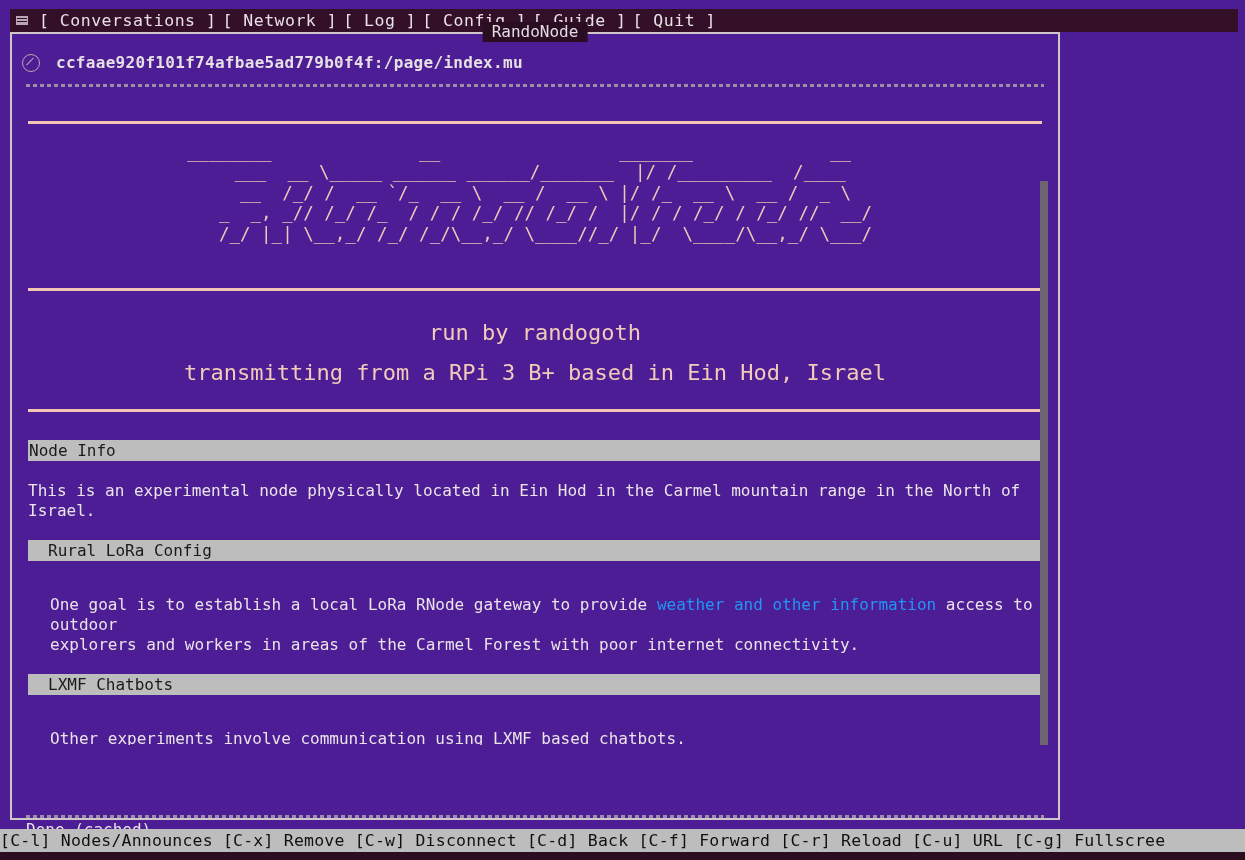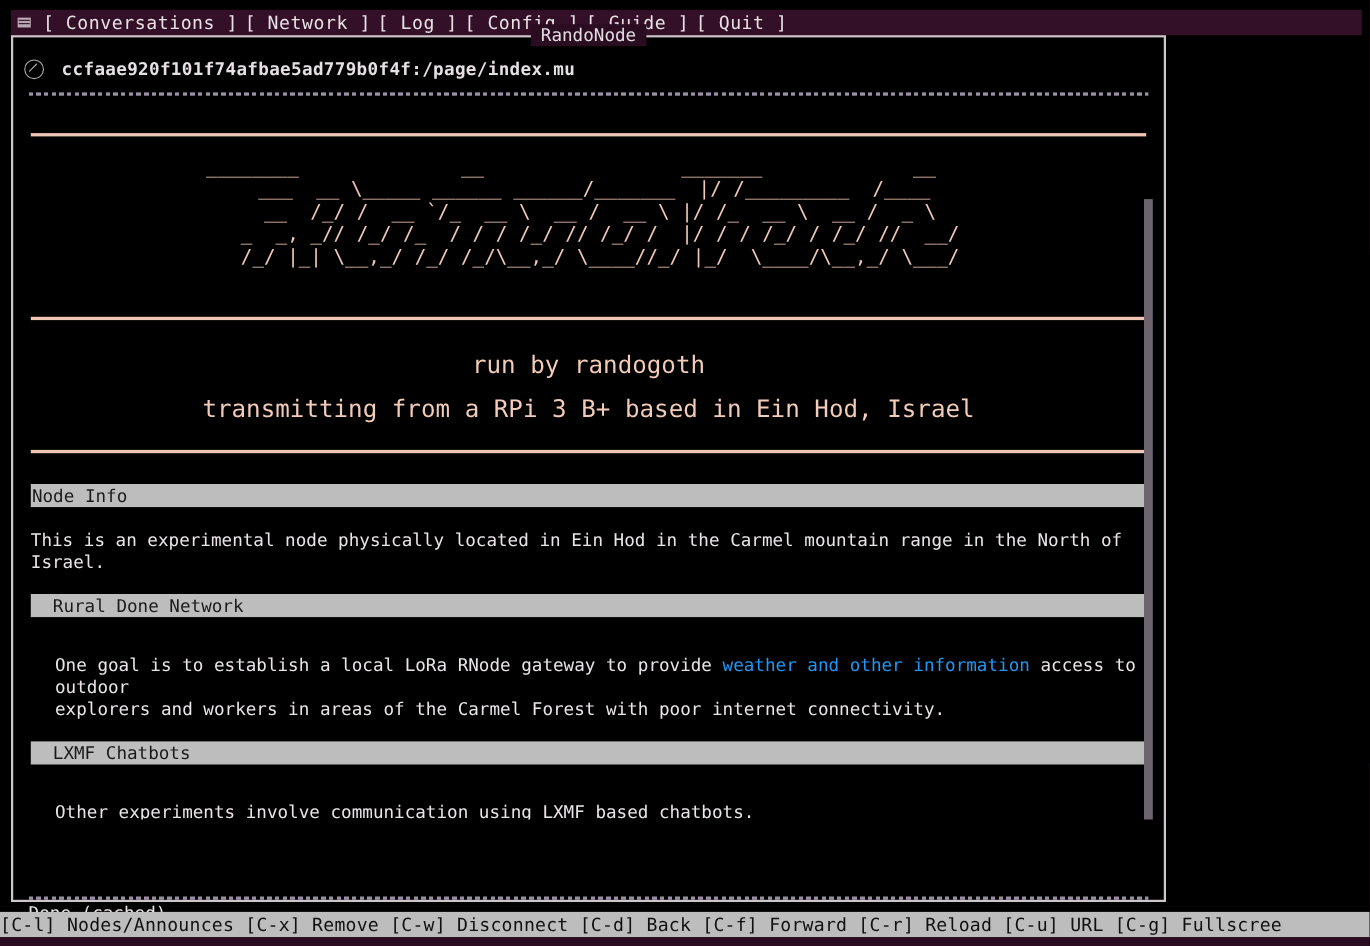--- a/index.html
+++ b/index.html
@@ -13,21 +13,21 @@
     overflow: hidden;
     font-family: "DejaVu Sans Mono", "Liberation Mono", monospace;
     font-size: 15px;
     line-height: 20px;
     color: #d6d0d4;
   }
   .screen {
     position: relative;
     width: 1245px;
     height: 860px;
-    background: #000000;
+    background: #4c1d95;
     box-sizing: border-box;
   }
 
   
   .menubar {
     position: absolute;
     left: 10px;
     top: 9px;
     width: 1228px;
     height: 23px;
@@ -314,21 +314,21 @@
 
         <div class="centerline line-runby">run by randogoth</div>
         <div class="centerline line-tx">transmitting from a RPi 3 B+ based in Ein Hod, Israel</div>
 
         <div class="hr hr-3"></div>
 
 
         <div class="hdr h1">Node Info</div>
         <div class="para p-intro">This is an experimental node physically located in Ein Hod in the Carmel mountain range in the North of Israel.</div>
 
-        <div class="hdr h2">Rural Done Network</div>
+        <div class="hdr h2">Rural LoRa Config</div>
         <div class="para p-indent"><span>One goal is to establish a local LoRa RNode gateway to provide </span><span class="lnk">weather and other information</span><span> access to outdoor
 explorers and workers in areas of the Carmel Forest with poor internet connectivity.</span></div>
 
         <div class="hdr h2">LXMF Chatbots</div>
         <div class="para p-indent">Other experiments involve communication using LXMF based chatbots.</div>
 
       </div>
       <div class="scrollbar"></div>
     </div>
 

